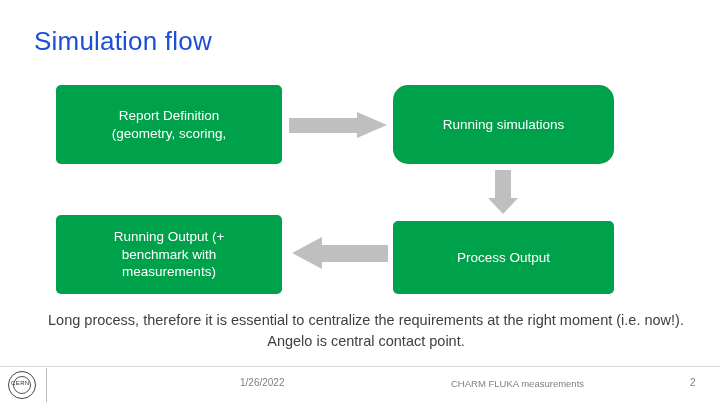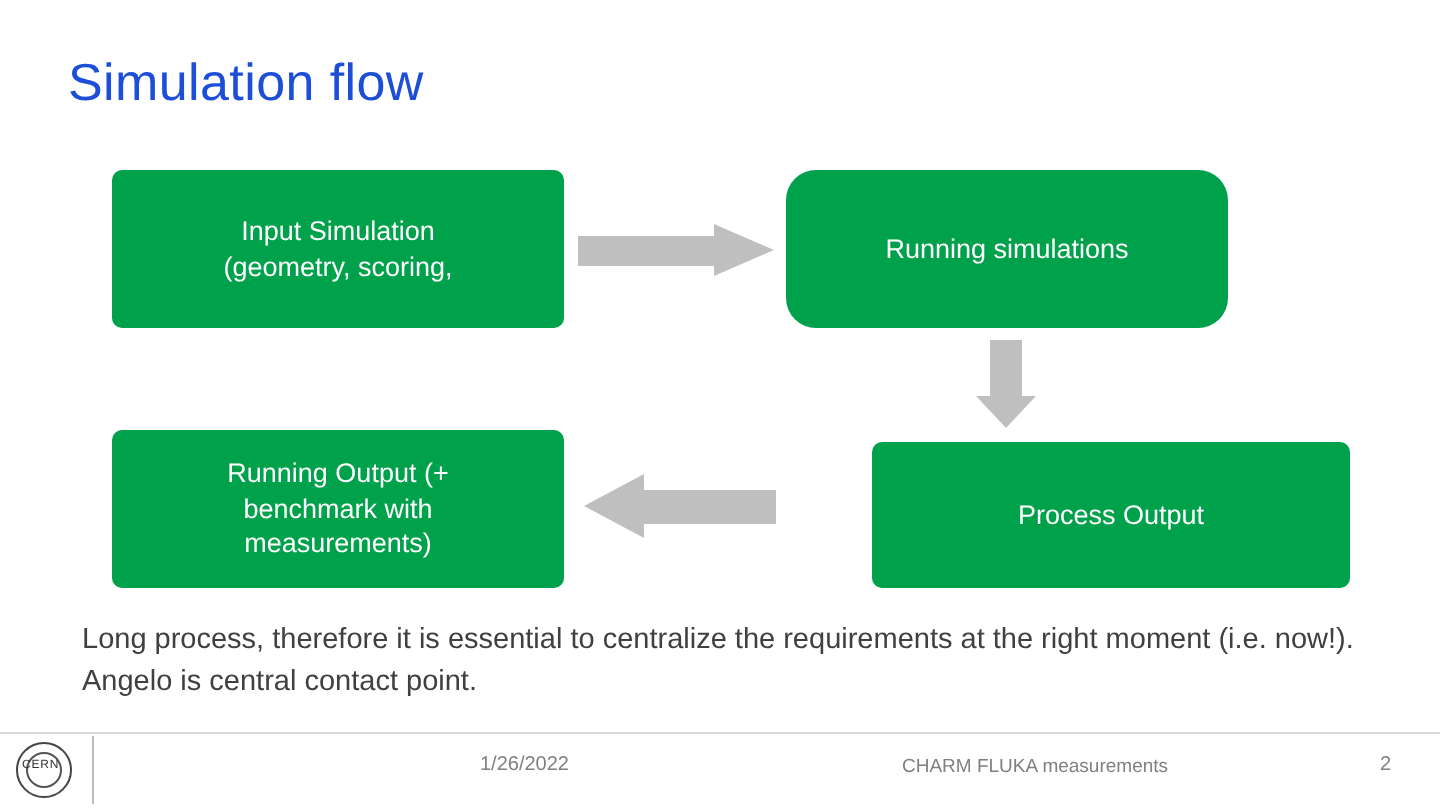--- a/index.html
+++ b/index.html
@@ -40,21 +40,21 @@
     text-align: center;
     font-size: 13.5px;
     line-height: 1.32;
     padding: 4px 10px;
     box-sizing: border-box;
   }
   .box span { display: block; }
   #box-input  { left: 56px;  top: 85px;  width: 226px; height: 79px; }
   #box-run    { left: 393px; top: 85px;  width: 221px; height: 79px; border-radius: 15px; }
   #box-report { left: 56px;  top: 215px; width: 226px; height: 79px; }
-  #box-process{ left: 393px; top: 221px; width: 239px; height: 73px; margin-left: 43px; }
+  #box-process{ left: 393px; top: 221px; width: 221px; height: 73px; }
 
   
   .arrow-right {
     position: absolute;
     left: 289px; top: 112px;
     width: 98px; height: 27px;
   }
   .arrow-right .shaft {
     position: absolute;
     left: 0; top: 6px;
@@ -109,20 +109,21 @@
   }
 
   .body-text {
     position: absolute;
     left: 41px;
     top: 310px;
     width: 650px;
     font-size: 14.5px;
     color: #404040;
     line-height: 1.42;
+    text-align: center;
   }
 
   .footer-line {
     position: absolute;
     left: 0;
     top: 366px;
     width: 720px;
     height: 1px;
     background: #d9d9d9;
   }
@@ -187,21 +188,21 @@
 </style>
 </head>
 <body>
 
 <div class="slide">
 
   <div class="title">Simulation flow</div>
 
   <div class="box" id="box-input">
     <div>
-      <span>Input Simulation</span>
+      <span>Report Definition</span>
       <span>(geometry, scoring,</span>
     </div>
   </div>
 
   <div class="box" id="box-run">
     <div>
       <span>Running simulations</span>
     </div>
   </div>
 

